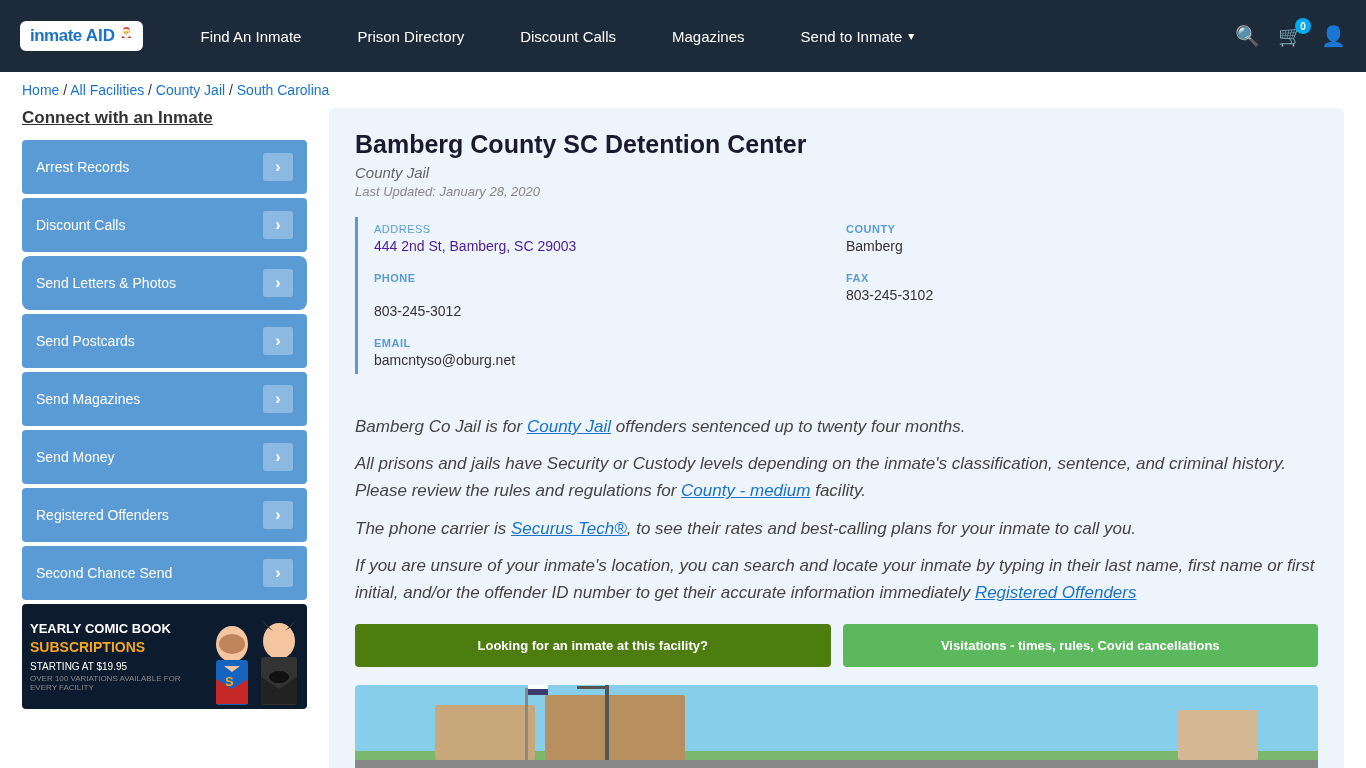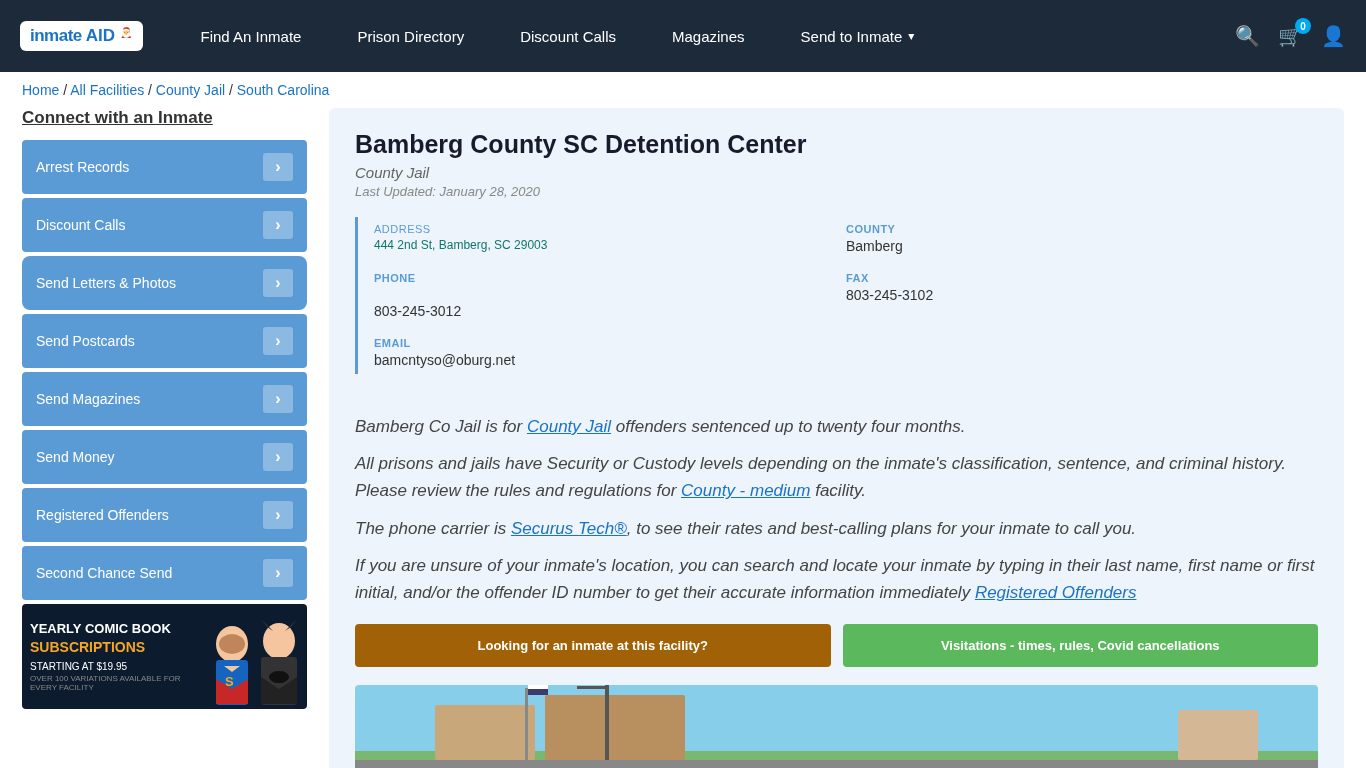--- a/index.html
+++ b/index.html
@@ -134,21 +134,21 @@
   </div>
 
   <div style="flex:1; background:#edf4fb; border-radius:6px; padding:22px 26px;">
     <h1 style="font-size:25px; font-weight:bold; color:#1a1a2e; margin-bottom:5px;">Bamberg County SC Detention Center</h1>
     <div style="font-size:15px; color:#666; font-style:italic; margin-bottom:3px;">County Jail</div>
     <div style="font-size:13px; color:#888; font-style:italic; margin-bottom:18px;">Last Updated: January 28, 2020</div>
 
     <div style="display:grid; grid-template-columns:1fr 1fr; gap:6px 0; border-left:3px solid #5b9bd5; padding-left:16px; margin-bottom:20px;">
       <div style="padding:6px 10px 6px 0;">
         <div style="font-size:11px; font-weight:normal; color:#5b9bd5; text-transform:uppercase; letter-spacing:0.5px; margin-bottom:3px;">ADDRESS</div>
-        <div style="font-size:12px; color:#0f766e;">444 2nd St, Bamberg, SC 29003</div>
+        <div style="font-size:14px; color:#4c1d95;">444 2nd St, Bamberg, SC 29003</div>
       </div>
       <div style="padding:6px 10px 6px 0;">
         <div style="font-size:11px; font-weight:bold; color:#5b9bd5; text-transform:uppercase; letter-spacing:0.5px; margin-bottom:3px;">COUNTY</div>
         <div style="font-size:14px; color:#333;">Bamberg</div>
       </div>
       <div style="padding:6px 10px 6px 0;">
         <div style="font-size:11px; font-weight:bold; color:#5b9bd5; text-transform:uppercase; letter-spacing:0.5px; margin-bottom:19px;">PHONE</div>
         <div style="font-size:14px; color:#333;">803-245-3012</div>
       </div>
       <div style="padding:6px 10px 6px 0;">
@@ -170,21 +170,21 @@
       </p>
       <p style="font-style:italic; margin-bottom:10px;">
         The phone carrier is <a href="#" style="color:#1a73c8;">Securus Tech®</a>, to see their rates and best-calling plans for your inmate to call you.
       </p>
       <p style="font-style:italic; margin-bottom:0;">
         If you are unsure of your inmate's location, you can search and locate your inmate by typing in their last name, first name or first initial, and/or the offender ID number to get their accurate information immediately <a href="#" style="color:#1a73c8;">Registered Offenders</a>
       </p>
     </div>
 
     <div style="display:flex; gap:12px; margin-bottom:18px;">
-      <button style="background:#a16207; color:#fff; border:none; padding:14px 16px; border-radius:4px; font-size:13px; font-weight:600; cursor:pointer; flex:1;">Looking for an inmate at this facility?</button>
+      <button style="background:#4d7c0f; color:#fff; border:none; padding:14px 16px; border-radius:4px; font-size:13px; font-weight:600; cursor:pointer; flex:1;">Looking for an inmate at this facility?</button>
       <button style="background:#5cb85c; color:#fff; border:none; padding:14px 16px; border-radius:4px; font-size:13px; font-weight:600; cursor:pointer; flex:1;">Visitations - times, rules, Covid cancellations</button>
     </div>
 
     <div style="width:100%; height:120px; background:linear-gradient(180deg, #87ceeb 0%, #87ceeb 55%, #7ab870 55%, #7ab870 100%); border-radius:4px; position:relative; overflow:hidden;">
 
       <div style="position:absolute; bottom:45px; left:80px; width:100px; height:55px; background:#c8a87a; border-radius:2px;"></div>
       <div style="position:absolute; bottom:45px; left:190px; width:140px; height:65px; background:#b89060; border-radius:2px;"></div>
       <div style="position:absolute; bottom:45px; right:60px; width:80px; height:50px; background:#d4b896; border-radius:2px;"></div>
 
       <div style="position:absolute; bottom:45px; left:250px; width:4px; height:75px; background:#555;"></div>

